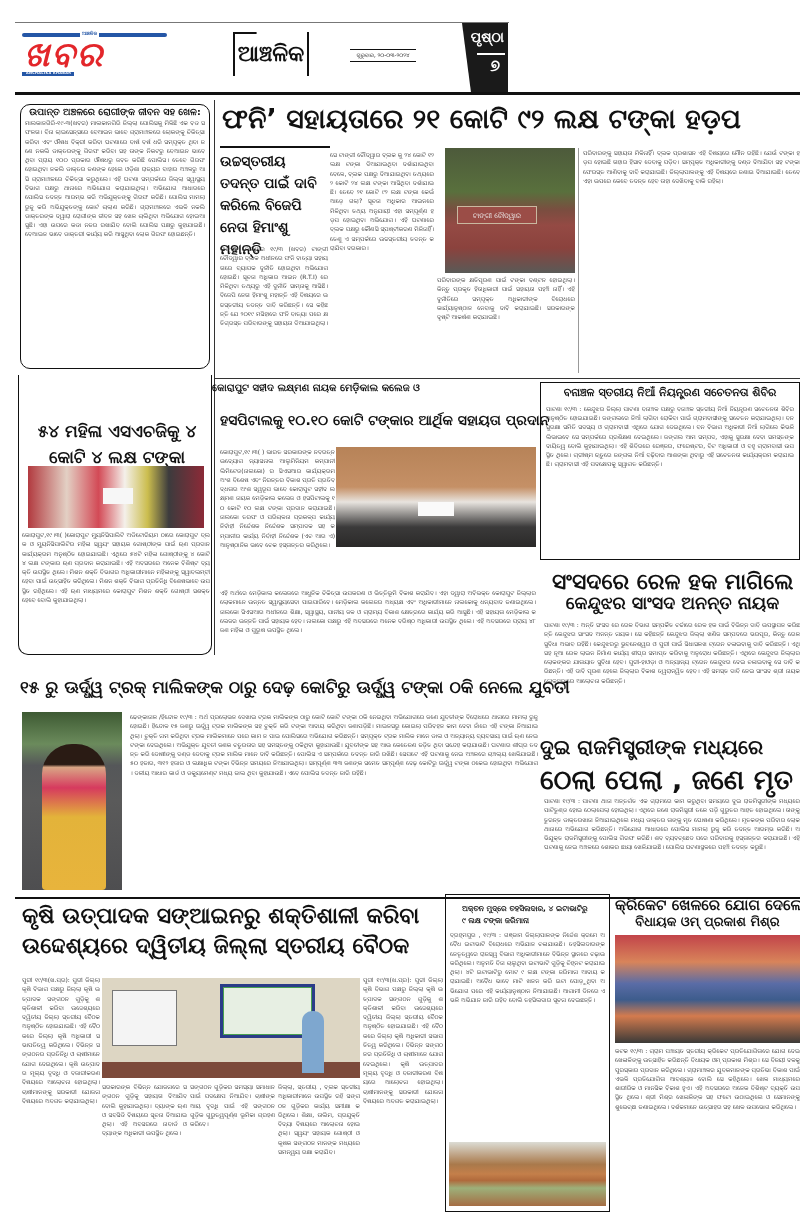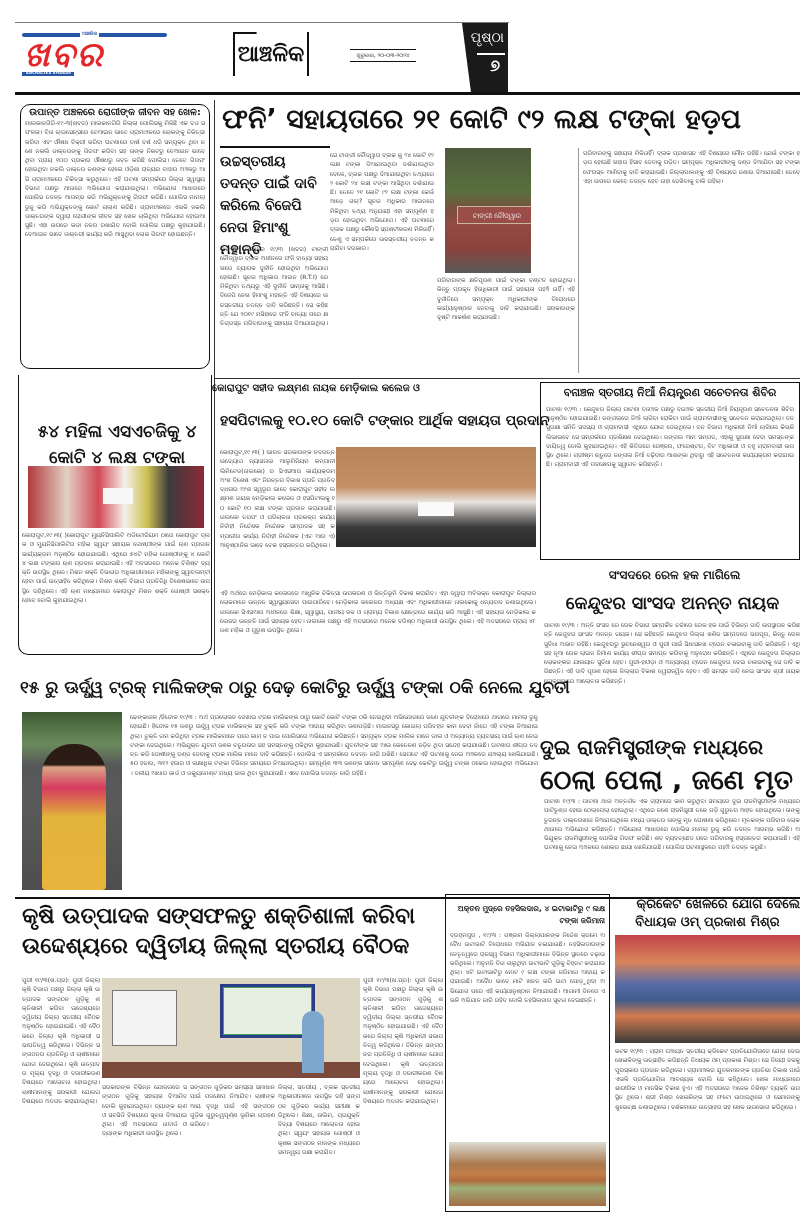--- a/index.html
+++ b/index.html
@@ -22,37 +22,37 @@
   <div style="position:absolute;left:4px;top:39px;font-size:3.5px;color:#fff;font-weight:bold;letter-spacing:0.3px">ANCHALIKA KHABAR</div>
 </div>
 <div class="abs" style="left:233px;top:32px;width:76px;height:44px;border-left:2px solid #111;border-right:2px solid #111;text-align:center">
   <div style="position:absolute;left:0;top:0;width:100%;height:0;border-top:2px solid #111;clip-path:inset(0 70% 0 0)"></div>
   <span style="font-size:22px;font-weight:bold;line-height:44px">ଆଞ୍ଚଳିକ</span>
 </div>
 <div class="abs" style="left:350px;top:49px;width:66px;border-top:1.5px solid #111;border-bottom:1.5px solid #111;padding:2px 0;font-size:5.5px;text-align:center">
   <span>ଗୁରୁବାର, ୨୦-୦୩-୨୦୨୪</span>
 </div>
 <div class="abs" style="left:462px;top:23px;width:46px;height:71px;background:#1a1a1a;clip-path:polygon(0 0,100% 0,100% 100%,20% 100%)">
-  <div style="position:absolute;right:4px;top:6px;color:#fff;font-weight:normal;font-size:14px">ପୃଷ୍ଠା</div>
+  <div style="position:absolute;right:4px;top:6px;color:#fff;font-weight:bold;font-size:14px">ପୃଷ୍ଠା</div>
   <div style="position:absolute;right:3px;top:30px;width:28px;height:1.5px;background:#fff"></div>
   <div style="position:absolute;right:8px;top:33px;color:#fff;font-weight:bold;font-size:16px">୭</div>
 </div>
 <div class="rule" style="left:15px;top:92px;width:790px;height:3px"></div>
 
 <div class="abs" style="left:20px;top:104px;width:190px;height:265px;border:1.5px solid #111;border-radius:10px;padding:2px 4px">
   <div class="hl" style="font-size:9.5px;text-align:center;font-weight:bold">ଉପାନ୍ତ ଅଞ୍ଚଳରେ ରୋଗୀଙ୍କ ଜୀବନ ସହ ଖେଳ:</div>
   <div class="txt" style="height:222px">ମାଲକାନଗିରି-୧୯-୩(ଖବର) ମାଲକାନଗିରି ଜିଲ୍ଲା ପୋଲିସକୁ ମିଳିଛି ଏକ ବଡ ସଫଳତା। ବିନା ଲାଇସେନ୍ସରେ ବେଆଇନ ଭାବେ ଗ୍ରାମାଞ୍ଚଳରେ ଲୋକଙ୍କୁ ଚିକିତ୍ସା କରିବା ଏବଂ ଔଷଧ ବିକ୍ରୀ କରିବା ଘଟଣାରେ ବାର୍ଷ ବର୍ଷ ଧରି ସମ୍ପୃକ୍ତ ଥିବା ଜଣେ ନକଲି ଡାକ୍ତରଙ୍କୁ ଗିରଫ କରିବା ସହ ତାଙ୍କ ନିକଟରୁ ବେଆଇନ ଭାବେ ଥିବା ପ୍ରାୟ ୧୦୦ ପ୍ରକାର ଔଷଧରୁ ଜବତ କରିଛି ପୋଲିସ। ତେବେ ଗିରଫ ହୋଇଥିବା ନକଲି ଡାକ୍ତର ଜଣଙ୍କ ହେଲେ ଓଡ଼ିଶା ରାଜ୍ୟର ବାହାର ଅଞ୍ଚଳରୁ ଆସି ଗ୍ରାମାଞ୍ଚଳରେ ଚିକିତ୍ସା କରୁଥିଲେ। ଏହି ଘଟଣା ସମ୍ପର୍କରେ ଜିଲ୍ଲା ସ୍ୱାସ୍ଥ୍ୟ ବିଭାଗ ପକ୍ଷରୁ ଥାନାରେ ଅଭିଯୋଗ କରାଯାଇଥିଲା। ଅଭିଯୋଗ ଆଧାରରେ ପୋଲିସ ତଦନ୍ତ ଆରମ୍ଭ କରି ଅଭିଯୁକ୍ତଙ୍କୁ ଗିରଫ କରିଛି। ପୋଲିସ ମାମଲା ରୁଜୁ କରି ଅଭିଯୁକ୍ତଙ୍କୁ କୋର୍ଟ ଚାଲାଣ କରିଛି। ଗ୍ରାମାଞ୍ଚଳରେ ଏଭଳି ନକଲି ଡାକ୍ତରଙ୍କ ଦ୍ୱାରା ରୋଗୀଙ୍କ ଜୀବନ ସହ ଖେଳ ଚାଲିଥିବା ଅଭିଯୋଗ ହୋଇଆସୁଛି। ଏହା ଉପରେ କଡା ନଜର ରଖାଯିବ ବୋଲି ପୋଲିସ ପକ୍ଷରୁ କୁହାଯାଇଛି। ବେଆଇନ ଭାବେ ଡାକ୍ତରୀ କାର୍ଯ୍ୟ କରି ଆସୁଥିବା ଲୋକ ଗିରଫ ହୋଇଛନ୍ତି।</div>
 </div>
 
 <div class="hl abs" style="left:222px;top:103px;width:580px;font-size:27px;white-space:nowrap">ଫନି’ ସହାୟତାରେ ୨୧ କୋଟି ୯୨ ଲକ୍ଷ ଟଙ୍କା ହଡ଼ପ</div>
 <div class="rule" style="left:220px;top:146px;width:110px;height:2px"></div>
 <div class="hl abs" style="left:220px;top:150px;width:108px;font-size:14px;line-height:22px">ଉଚ୍ଚସ୍ତରୀୟ ତଦନ୍ତ ପାଇଁ ଦାବି କରିଲେ ବିଜେପି ନେତା ହିମାଂଶୁ ମହାନ୍ତି</div>
 <div class="txt abs" style="left:220px;top:244px;width:108px;height:130px">ଟାଙ୍ଗୀ ଚୌଦ୍ୱାର ୧୯/୩ (ଖବର) ଟାଙ୍ଗୀ ଚୌଦ୍ୱାର ବ୍ଲକ ଅଧୀନରେ ଫନି ବାତ୍ୟା ସହାୟତାରେ ବ୍ୟାପକ ଦୁର୍ନୀତି ହୋଇଥିବା ଅଭିଯୋଗ ହୋଇଛି। ସୂଚନା ଅଧିକାର ଆଇନ (R.T.I) ରେ ମିଳିଥିବା ତଥ୍ୟରୁ ଏହି ଦୁର୍ନୀତି ସାମ୍ନାକୁ ଆସିଛି। ବିଜେପି ନେତା ହିମାଂଶୁ ମହାନ୍ତି ଏହି ବିଷୟରେ ଉଚ୍ଚସ୍ତରୀୟ ତଦନ୍ତ ଦାବି କରିଛନ୍ତି। ସେ କହିଛନ୍ତି ଯେ ୨୦୧୯ ମସିହାରେ ଫନି ବାତ୍ୟା ପରେ କ୍ଷତିଗ୍ରସ୍ତ ପରିବାରଙ୍କୁ ସହାୟତା ଦିଆଯାଇଥିଲା।</div>
 <div class="txt abs" style="left:330px;top:150px;width:104px;height:223px">ସେ ଟାଙ୍ଗୀ ଚୌଦ୍ୱାର ବ୍ଲକ କୁ ୨୪ କୋଟି ୧୨ ଲକ୍ଷ ଟଙ୍କା ଦିଆଯାଇଥିବା ଦର୍ଶାଯାଇଥିବା ବେଳେ, ବ୍ଲକ ପକ୍ଷରୁ ଦିଆଯାଇଥିବା ତଥ୍ୟରେ ୨ କୋଟି ୨୪ ଲକ୍ଷ ଟଙ୍କା ଆସିଥିବା ଦର୍ଶାଯାଇଛି। ତେବେ ୨୧ କୋଟି ୯୨ ଲକ୍ଷ ଟଙ୍କା କେଉଁ ଆଡ଼େ ଗଲା? ସୂଚନା ଅଧିକାର ଆଇନରେ ମିଳିଥିବା ତଥ୍ୟ ଅନୁଯାୟୀ ଏହା ସମ୍ପୂର୍ଣ୍ଣ ହଡ଼ପ ହୋଇଥିବା ଅଭିଯୋଗ। ଏହି ଘଟଣାରେ ବ୍ଲକ ପକ୍ଷରୁ କୌଣସି ସ୍ପଷ୍ଟୀକରଣ ମିଳିନାହିଁ। ତେଣୁ ଏ ସମ୍ପର୍କରେ ଉଚ୍ଚସ୍ତରୀୟ ତଦନ୍ତ କରାଯିବା ଦରକାର।</div>
-<div class="photo" style="left:445px;top:148px;width:86px;height:125px;background:linear-gradient(180deg,#4d5a3b 0%,#59703d 35%,#7b4d40 50%,#944a44 62%,#8b423d 80%,#595a57 100%)">
+<div class="photo" style="left:445px;top:148px;width:130px;height:125px;background:linear-gradient(180deg,#4d5a3b 0%,#59703d 35%,#7b4d40 50%,#944a44 62%,#8b423d 80%,#595a57 100%)">
   <div style="position:absolute;left:12px;top:58px;width:80px;height:18px;background:#9b4d47;border:1px solid #c9b8a0;font-size:7px;color:#eee;text-align:center;line-height:18px">ଟାଙ୍ଗୀ ଚୌଦ୍ୱାର</div>
 </div>
 <div class="txt abs" style="left:437px;top:275px;width:138px;height:100px">ପରିବାରଙ୍କ କ୍ଷତିପୂରଣ ପାଇଁ ଟଙ୍କା ବଣ୍ଟନ ହୋଇଥିଲା। କିନ୍ତୁ ପ୍ରକୃତ ହିତାଧିକାରୀ ପାଇଁ ସହାୟତା ପହଞ୍ଚି ନାହିଁ। ଏହି ଦୁର୍ନୀତିରେ ସମ୍ପୃକ୍ତ ଅଧିକାରୀଙ୍କ ବିରୋଧରେ କାର୍ଯ୍ୟାନୁଷ୍ଠାନ ନେବାକୁ ଦାବି କରାଯାଇଛି। ସରକାରଙ୍କ ଦୃଷ୍ଟି ଆକର୍ଷଣ କରାଯାଇଛି।</div>
 <div class="txt abs" style="left:578px;top:148px;width:222px;height:225px;border-left:1px solid #999;padding-left:4px">ପରିବାରଙ୍କୁ ସହାୟତା ମିଳିନାହିଁ। ବ୍ଲକ ପ୍ରଶାସନ ଏହି ବିଷୟରେ ମୌନ ରହିଛି। ଯେଉଁ ଟଙ୍କା ହଡ଼ପ ହୋଇଛି ତାହାର ହିସାବ ଦେବାକୁ ପଡ଼ିବ। ସମ୍ପୃକ୍ତ ଅଧିକାରୀଙ୍କୁ ଦଣ୍ଡ ଦିଆଯିବା ସହ ଟଙ୍କା ଫେରସ୍ତ ଆଣିବାକୁ ଦାବି କରାଯାଇଛି। ଜିଲ୍ଲାପାଳଙ୍କୁ ଏହି ବିଷୟରେ ଜଣାଇ ଦିଆଯାଇଛି। ତେବେ ଏହା ଉପରେ କେବେ ତଦନ୍ତ ହେବ ତାହା ଦେଖିବାକୁ ବାକି ରହିଲା।</div>
 
 <div class="rule" style="left:214px;top:100px;width:1px;height:555px;background:#333"></div>
 <div class="rule" style="left:215px;top:378px;width:585px;height:1px;background:#333"></div>
 
 <div class="hl abs" style="left:22px;top:418px;width:190px;font-size:17px;text-align:center;line-height:26px">୫୪ ମହିଳା ଏସଏଚଜିକୁ ୪ କୋଟି ୪ ଲକ୍ଷ ଟଙ୍କା ପ୍ରଦାନ</div>
 <div class="photo" style="left:28px;top:466px;width:176px;height:62px;background:linear-gradient(90deg,#b23a3f 0%,#e3d0c4 22%,#d34a56 40%,#f4f0ea 55%,#cbbd4e 68%,#3c3b3d 80%,#8c2a37 100%)">
@@ -67,54 +67,54 @@
 <div class="photo" style="left:336px;top:447px;width:200px;height:100px;background:linear-gradient(180deg,#b78358 0%,#c59066 40%,#e8e4df 55%,#3b3a3a 80%,#2a2928 100%)">
   <div style="position:absolute;left:82px;top:55px;width:36px;height:14px;background:#fafafa"></div>
 </div>
 <div class="txt abs" style="left:220px;top:588px;width:316px;height:60px">ଏହି ଅର୍ଥରେ ମେଡ଼ିକାଲ କଲେଜରେ ଆଧୁନିକ ଚିକିତ୍ସା ଉପକରଣ ଓ ଭିତ୍ତିଭୂମି ବିକାଶ କରାଯିବ। ଏହା ଦ୍ୱାରା ଅବିଭକ୍ତ କୋରାପୁଟ ଜିଲ୍ଲାର ଲୋକମାନେ ଉନ୍ନତ ସ୍ୱାସ୍ଥ୍ୟସେବା ପାଇପାରିବେ। ମେଡ଼ିକାଲ କଲେଜର ଅଧ୍ୟକ୍ଷ ଏବଂ ଅଧିକାରୀମାନେ ନାଲକୋକୁ ଧନ୍ୟବାଦ ଜଣାଇଥିଲେ। ନାଲକୋ ସିଏସଆର ଅଧୀନରେ ଶିକ୍ଷା, ସ୍ୱାସ୍ଥ୍ୟ, ପାନୀୟ ଜଳ ଓ ଗ୍ରାମ୍ୟ ବିକାଶ କ୍ଷେତ୍ରରେ କାର୍ଯ୍ୟ କରି ଆସୁଛି। ଏହି ସହାୟତା ମେଡ଼ିକାଲ କଲେଜର ଉନ୍ନତି ପାଇଁ ସହାୟକ ହେବ। ନାଲକୋ ପକ୍ଷରୁ ଏହି ଅବସରରେ ଅନେକ ବରିଷ୍ଠ ଅଧିକାରୀ ଉପସ୍ଥିତ ଥିଲେ। ଏହି ଅବସରରେ ପ୍ରାୟ ୪୮ ଜଣ ମହିଳା ଓ ପୁରୁଷ ଉପସ୍ଥିତ ଥିଲେ।</div>
 
 <div class="abs" style="left:540px;top:382px;width:260px;height:178px;border:1.5px solid #111">
   <div class="hl" style="font-size:11px;text-align:center;margin-top:4px;white-space:nowrap">ବନାଞ୍ଚଳ ସ୍ତରୀୟ ନିଆଁ ନିୟନ୍ତ୍ରଣ ସଚେତନତା ଶିବିର</div>
   <div class="txt" style="margin:4px 5px;height:150px">ପାଟଣା ୧୯/୩ : କେନ୍ଦୁଝର ଜିଲ୍ଲା ପାଟଣା ବନାଞ୍ଚଳ ପକ୍ଷରୁ ବନାଞ୍ଚଳ ସ୍ତରୀୟ ନିଆଁ ନିୟନ୍ତ୍ରଣ ସଚେତନତା ଶିବିର ଅନୁଷ୍ଠିତ ହୋଇଯାଇଛି। ଜଙ୍ଗଲରେ ନିଆଁ ଲାଗିବା ରୋକିବା ପାଇଁ ଗ୍ରାମବାସୀଙ୍କୁ ସଚେତନ କରାଯାଇଥିଲା। ବନ ସୁରକ୍ଷା ସମିତି ସଦସ୍ୟ ଓ ଗ୍ରାମବାସୀ ଏଥିରେ ଯୋଗ ଦେଇଥିଲେ। ବନ ବିଭାଗ ଅଧିକାରୀ ନିଆଁ ଲାଗିଲେ କିଭଳି ଲିଭାଇବେ ସେ ସମ୍ପର୍କରେ ପ୍ରଶିକ୍ଷଣ ଦେଇଥିଲେ। ଜଙ୍ଗଲ ଆମ ସମ୍ପଦ, ଏହାକୁ ସୁରକ୍ଷା ଦେବା ସମସ୍ତଙ୍କ ଦାୟିତ୍ୱ ବୋଲି କୁହାଯାଇଥିଲା। ଏହି ଶିବିରରେ ରେଞ୍ଜର, ଫରେଷ୍ଟର, ବିଟ ଅଧିକାରୀ ଓ ବହୁ ଗ୍ରାମବାସୀ ଉପସ୍ଥିତ ଥିଲେ। ଗ୍ରୀଷ୍ମ ଋତୁରେ ଜଙ୍ଗଲ ନିଆଁ ବଢ଼ିବାର ଆଶଙ୍କା ଥିବାରୁ ଏହି ସଚେତନତା କାର୍ଯ୍ୟକ୍ରମ କରାଯାଇଛି। ଗ୍ରାମବାସୀ ଏହି ପଦକ୍ଷେପକୁ ସ୍ୱାଗତ କରିଛନ୍ତି।</div>
 </div>
 
-<div class="hl abs" style="left:552px;top:569px;width:245px;font-size:12px;text-align:center;white-space:nowrap">ସଂସଦରେ ରେଳ ହକ ମାଗିଲେ</div>
+<div class="hl abs" style="left:552px;top:569px;width:245px;font-size:22px;text-align:left;white-space:nowrap">ସଂସଦରେ ରେଳ ହକ ମାଗିଲେ</div>
 <div class="hl abs" style="left:545px;top:593px;width:255px;font-size:17.5px;text-align:center;white-space:nowrap">କେନ୍ଦୁଝର ସାଂସଦ ଅନନ୍ତ ନାୟକ</div>
 <div class="txt abs" style="left:544px;top:620px;width:256px;height:100px">ପାଟଣା ୧୯/୩ : ଅନ୍ତି ସଂସଦ ରେ ରେଳ ବିଭାଗ ସମ୍ପର୍କିତ ଚର୍ଚ୍ଚାରେ ରେଳ ହକ ପାଇଁ ବିଭିନ୍ନ ଦାବି ଉପସ୍ଥାପନ କରିଛନ୍ତି କେନ୍ଦୁଝର ସାଂସଦ ଅନନ୍ତ ନାୟକ। ସେ କହିଛନ୍ତି କେନ୍ଦୁଝର ଜିଲ୍ଲା ଖଣିଜ ସମ୍ପଦରେ ଭରପୂର, କିନ୍ତୁ ରେଳ ସୁବିଧା ଅଭାବ ରହିଛି। କେନ୍ଦୁଝରରୁ ଭୁବନେଶ୍ୱର ଓ ପୁରୀ ପାଇଁ ସିଧାସଳଖ ଟ୍ରେନ ଚଳାଇବାକୁ ଦାବି କରିଛନ୍ତି। ଏଥି ସହ ନୂଆ ରେଳ ଲାଇନ ନିର୍ମାଣ କାର୍ଯ୍ୟ ଶୀଘ୍ର ସମାପ୍ତ କରିବାକୁ ଅନୁରୋଧ କରିଛନ୍ତି। ଏଥିରେ କେନ୍ଦୁଝର ଜିଲ୍ଲାର ଲୋକଙ୍କର ଯାତାୟାତ ସୁବିଧା ହେବ। ପୁରୀ-ହାଓଡ଼ା ଓ ଅନ୍ୟାନ୍ୟ ଟ୍ରେନ କେନ୍ଦୁଝର ଦେଇ ଚଳାଇବାକୁ ସେ ଦାବି କରିଛନ୍ତି। ଏହି ଦାବି ପୂରଣ ହେଲେ ଜିଲ୍ଲାର ବିକାଶ ତ୍ୱରାନ୍ୱିତ ହେବ। ଏହି ସମସ୍ତ ଦାବି ନେଇ ସାଂସଦ ଶ୍ରୀ ନାୟକ ଲୋକସଭାରେ ଆଲୋଚନା କରିଛନ୍ତି।</div>
 
 <div class="hl abs" style="left:20px;top:678px;width:520px;font-size:17px;white-space:nowrap">୧୫ ରୁ ଊର୍ଦ୍ଧ୍ୱ ଟ୍ରକ୍ ମାଲିକଙ୍କ ଠାରୁ ଦେଢ଼ କୋଟିରୁ ଊର୍ଦ୍ଧ୍ୱ ଟଙ୍କା ଠକି ନେଲେ ଯୁବତୀ</div>
 <div class="photo" style="left:22px;top:712px;width:100px;height:178px;background:linear-gradient(180deg,#3e5a33 0%,#6b8b5c 18%,#555759 30%,#5a5a5a 50%,#4e4e50 100%)">
   <div style="position:absolute;left:20px;top:32px;width:64px;height:146px;background:linear-gradient(180deg,#2a1b14 0%,#2a1b14 14%,#d9a585 16%,#d63a5e 30%,#e3b33a 50%,#e8b43c 100%);border-radius:30px 30px 4px 4px"></div>
 </div>
 <div class="txt abs" style="left:130px;top:712px;width:408px;height:178px">ଢେଙ୍କାନାଳ /ହିନ୍ଦୋଳ ୧୯/୩ : ଅର୍ଥ ପ୍ରଲୋଭନ ଦେଖାଇ ଟ୍ରକ ମାଲିକଙ୍କ ଠାରୁ କୋଟି କୋଟି ଟଙ୍କା ଠକି ନେଇଥିବା ଅଭିଯୋଗରେ ଜଣେ ଯୁବତୀଙ୍କ ବିରୋଧରେ ଥାନାରେ ମାମଲା ରୁଜୁ ହୋଇଛି। ହିନ୍ଦୋଳ ୧୫ ଜଣରୁ ଊର୍ଦ୍ଧ୍ୱ ଟ୍ରକ ମାଲିକଙ୍କ ସହ ଚୁକ୍ତି କରି ଟଙ୍କା ଆଦାୟ କରିଥିବା ଜଣାପଡ଼ିଛି। ମାଇନସରୁ କୋଇଲା ପରିବହନ କାମ ଦେବା ନାଁରେ ଏହି ଟଙ୍କା ନିଆଯାଇଥିଲା। ଚୁକ୍ତି ନାମ କରିଥିବା ଟ୍ରକ ମାଲିକମାନେ ପରେ କାମ ନ ପାଇ ପୋଲିସରେ ଅଭିଯୋଗ କରିଛନ୍ତି। ସମ୍ପୃକ୍ତ ଟ୍ରକ ମାଲିକ ମାନେ ଡାଲ ଓ ଅନ୍ୟାନ୍ୟ ବ୍ୟବସାୟ ପାଇଁ ଋଣ ନେଇ ଟଙ୍କା ଦେଇଥିଲେ। ଅଭିଯୁକ୍ତ ଯୁବତୀ ଜଣକ ଚତୁରତାର ସହ ସମସ୍ତଙ୍କୁ ଠକିଥିବା କୁହାଯାଉଛି। ଯୁବତୀଙ୍କ ସହ ଆଉ କେତେଜଣ ଜଡ଼ିତ ଥିବା ସନ୍ଦେହ କରାଯାଉଛି। ଘଟଣାର ଶୀଘ୍ର ତଦନ୍ତ କରି ଦୋଷୀଙ୍କୁ ଦଣ୍ଡ ଦେବାକୁ ଟ୍ରକ ମାଲିକ ମାନେ ଦାବି କରିଛନ୍ତି। ପୋଲିସ ଏ ସମ୍ପର୍କରେ ତଦନ୍ତ ଜାରି ରଖିଛି। ସେପଟେ ଏହି ଘଟଣାକୁ ନେଇ ଅଞ୍ଚଳରେ ଚାଞ୍ଚଲ୍ୟ ଖେଳିଯାଇଛି। ୫୦ ହଜାର, ୩୧୨ ହଜାର ଓ ଲକ୍ଷାଧିକ ଟଙ୍କା ବିଭିନ୍ନ ସମୟରେ ନିଆଯାଇଥିଲା। ସମ୍ପୂର୍ଣ୍ଣ ୩୩ ଜଣଙ୍କ ସମେତ ସମ୍ପୂର୍ଣ୍ଣ ଦେଢ଼ କୋଟିରୁ ଊର୍ଦ୍ଧ୍ୱ ଟଙ୍କା ଠକେଇ ହୋଇଥିବା ଅଭିଯୋଗ। ଦଳୀୟ ଆଧାର କାର୍ଡ ଓ ଡକ୍ୟୁମେଣ୍ଟ ମଧ୍ୟ ଜାଲ ଥିବା କୁହାଯାଉଛି। ଏବେ ପୋଲିସ ତଦନ୍ତ ଜାରି ରହିଛି।</div>
 
 <div class="hl abs" style="left:540px;top:736px;width:260px;font-size:20px;white-space:nowrap">ଦୁଇ ରାଜମିସ୍ତ୍ରୀଙ୍କ ମଧ୍ୟରେ</div>
 <div class="hl abs" style="left:540px;top:764px;width:260px;font-size:27px;text-align:left;white-space:nowrap">ଠେଲା ପେଲା , ଜଣେ ମୃତ</div>
 <div class="txt abs" style="left:544px;top:796px;width:256px;height:94px">ପାଟଣା ୧୯/୩ : ପାଟଣା ଥାନା ଅନ୍ତର୍ଗତ ଏକ ଗ୍ରାମରେ କାମ କରୁଥିବା ସମୟରେ ଦୁଇ ରାଜମିସ୍ତ୍ରୀଙ୍କ ମଧ୍ୟରେ ପାଟିତୁଣ୍ଡ ହୋଇ ଠେଲାପେଲା ହୋଇଥିଲା। ଏଥିରେ ଜଣେ ରାଜମିସ୍ତ୍ରୀ ତଳେ ପଡ଼ି ଗୁରୁତର ଆହତ ହୋଇଥିଲେ। ତାଙ୍କୁ ତୁରନ୍ତ ଡାକ୍ତରଖାନା ନିଆଯାଇଥିଲେ ମଧ୍ୟ ଡାକ୍ତର ତାଙ୍କୁ ମୃତ ଘୋଷଣା କରିଥିଲେ। ମୃତକଙ୍କ ପରିବାର ଲୋକ ଥାନାରେ ଅଭିଯୋଗ କରିଛନ୍ତି। ଅଭିଯୋଗ ଆଧାରରେ ପୋଲିସ ମାମଲା ରୁଜୁ କରି ତଦନ୍ତ ଆରମ୍ଭ କରିଛି। ଅଭିଯୁକ୍ତ ରାଜମିସ୍ତ୍ରୀଙ୍କୁ ପୋଲିସ ଗିରଫ କରିଛି। ଶବ ବ୍ୟବଚ୍ଛେଦ ପରେ ପରିବାରକୁ ହସ୍ତାନ୍ତର କରାଯାଇଛି। ଏହି ଘଟଣାକୁ ନେଇ ଅଞ୍ଚଳରେ ଶୋକର ଛାୟା ଖେଳିଯାଇଛି। ପୋଲିସ ଘଟଣାସ୍ଥଳରେ ପହଞ୍ଚି ତଦନ୍ତ କରୁଛି।</div>
 
 <div class="rule" style="left:15px;top:897px;width:785px;height:2px"></div>
 
-<div class="hl abs" style="left:22px;top:903px;width:440px;font-size:22px;white-space:nowrap">କୃଷି ଉତ୍ପାଦକ ସଙ୍ସଫଳତୁ ଶକ୍ତିଶାଳୀ କରିବା</div>
+<div class="hl abs" style="left:22px;top:903px;width:440px;font-size:22px;white-space:nowrap">କୃଷି ଉତ୍ପାଦକ ସଙ୍ଆଇନରୁ ଶକ୍ତିଶାଳୀ କରିବା</div>
 <div class="hl abs" style="left:22px;top:933px;width:440px;font-size:22px;white-space:nowrap">ଉଦ୍ଦେଶ୍ୟରେ ଦ୍ୱିତୀୟ ଜିଲ୍ଲା ସ୍ତରୀୟ ବୈଠକ</div>
 <div class="txt abs" style="left:22px;top:975px;width:78px;height:235px">ପୁରୀ ୧୯/୩(ଖ.ପ୍ର): ପୁରୀ ଜିଲ୍ଲା କୃଷି ବିଭାଗ ପକ୍ଷରୁ ଜିଲ୍ଲା କୃଷି ଉତ୍ପାଦକ ସଙ୍ଗଠନ ଗୁଡ଼ିକୁ ଶକ୍ତିଶାଳୀ କରିବା ଉଦ୍ଦେଶ୍ୟରେ ଦ୍ୱିତୀୟ ଜିଲ୍ଲା ସ୍ତରୀୟ ବୈଠକ ଅନୁଷ୍ଠିତ ହୋଇଯାଇଛି। ଏହି ବୈଠକରେ ଜିଲ୍ଲା କୃଷି ଅଧିକାରୀ ସଭାପତିତ୍ୱ କରିଥିଲେ। ବିଭିନ୍ନ ସଙ୍ଗଠନର ପ୍ରତିନିଧି ଓ ଚାଷୀମାନେ ଯୋଗ ଦେଇଥିଲେ। କୃଷି ଉତ୍ପାଦର ମୂଲ୍ୟ ବୃଦ୍ଧି ଓ ବଜାରୀକରଣ ବିଷୟରେ ଆଲୋଚନା ହୋଇଥିଲା। ଚାଷୀମାନଙ୍କୁ ସରକାରୀ ଯୋଜନା ବିଷୟରେ ଅବଗତ କରାଯାଇଥିଲା।</div>
 <div class="photo" style="left:102px;top:978px;width:258px;height:100px;background:#ddd6c3">
   <div style="position:absolute;left:10px;top:12px;width:65px;height:56px;background:#f4f4f4;border:1px solid #777"></div>
   <div style="position:absolute;left:118px;top:6px;width:95px;height:54px;background:#2b3c88;border:3px solid #2b3c88">
     <div style="width:100%;height:100%;background:#e7efe3;border:1px solid #49a050"></div>
   </div>
   <div style="position:absolute;left:0;top:84px;width:100%;height:16px;background:#7c4a3b"></div>
   <div style="position:absolute;left:200px;top:33px;width:22px;height:62px;background:#7ea7cf;border-radius:10px 10px 0 0"></div>
 </div>
 <div class="txt abs" style="left:102px;top:1082px;width:85px;height:130px">ସରକାରଙ୍କ ବିଭିନ୍ନ ଯୋଜନାରେ ସଙ୍ଗଠନ ଗୁଡ଼ିକୁ ସହାୟତା ଦିଆଯିବ ବୋଲି କୁହାଯାଇଥିଲା। ବ୍ୟାଙ୍କ ଋଣ ଓ ସବସିଡି ବିଷୟରେ ସୂଚନା ଦିଆଯାଇଥିଲା। ଏହି ଅବସରରେ ନାବାର୍ଡ ଓ ବ୍ୟାଙ୍କ ଅଧିକାରୀ ଉପସ୍ଥିତ ଥିଲେ।</div>
 <div class="txt abs" style="left:190px;top:1082px;width:85px;height:130px">ସଙ୍ଗଠନ ଗୁଡ଼ିକର ସମସ୍ୟା ସମାଧାନ ପାଇଁ ପଦକ୍ଷେପ ନିଆଯିବ। ଚାଷୀଙ୍କ ଆୟ ବୃଦ୍ଧି ପାଇଁ ଏହି ସଙ୍ଗଠନ ଗୁଡ଼ିକ ଗୁରୁତ୍ୱପୂର୍ଣ୍ଣ ଭୂମିକା ଗ୍ରହଣ କରିବେ।</div>
 <div class="txt abs" style="left:278px;top:1082px;width:82px;height:130px">ଜିଲ୍ଲା, ସ୍ତରୀୟ , ବ୍ଲକ ସ୍ତରୀୟ ଅଧିକାରୀମାନେ ଉପସ୍ଥିତ ରହି ସଙ୍ଗଠନ ଗୁଡ଼ିକର କାର୍ଯ୍ୟ ସମୀକ୍ଷା କରିଥିଲେ। ଶିକ୍ଷା, ତାଲିମ, ପ୍ରଯୁକ୍ତି ବିଦ୍ୟା ବିଷୟରେ ଆଲୋଚନା ହୋଇଥିଲା। ସ୍ୱୟଂ ସହାୟକ ଗୋଷ୍ଠୀ ଓ କୃଷକ ସଙ୍ଗଠନ ମାନଙ୍କ ମଧ୍ୟରେ ସମନ୍ୱୟ ରକ୍ଷା କରାଯିବ।</div>
 <div class="txt abs" style="left:363px;top:975px;width:80px;height:235px">ପୁରୀ ୧୯/୩(ଖ.ପ୍ର): ପୁରୀ ଜିଲ୍ଲା କୃଷି ବିଭାଗ ପକ୍ଷରୁ ଜିଲ୍ଲା କୃଷି ଉତ୍ପାଦକ ସଙ୍ଗଠନ ଗୁଡ଼ିକୁ ଶକ୍ତିଶାଳୀ କରିବା ଉଦ୍ଦେଶ୍ୟରେ ଦ୍ୱିତୀୟ ଜିଲ୍ଲା ସ୍ତରୀୟ ବୈଠକ ଅନୁଷ୍ଠିତ ହୋଇଯାଇଛି। ଏହି ବୈଠକରେ ଜିଲ୍ଲା କୃଷି ଅଧିକାରୀ ସଭାପତିତ୍ୱ କରିଥିଲେ। ବିଭିନ୍ନ ସଙ୍ଗଠନର ପ୍ରତିନିଧି ଓ ଚାଷୀମାନେ ଯୋଗ ଦେଇଥିଲେ। କୃଷି ଉତ୍ପାଦର ମୂଲ୍ୟ ବୃଦ୍ଧି ଓ ବଜାରୀକରଣ ବିଷୟରେ ଆଲୋଚନା ହୋଇଥିଲା। ଚାଷୀମାନଙ୍କୁ ସରକାରୀ ଯୋଜନା ବିଷୟରେ ଅବଗତ କରାଯାଇଥିଲା।</div>
 
 <div class="abs" style="left:445px;top:894px;width:165px;height:318px;border:1.5px solid #111">
-  <div class="hl" style="font-size:7.5px;text-align:right;margin:8px 4px 3px;line-height:12px;font-weight:bold">ଅକ୍ତନ ମୁଦ୍ରେ ତହସିଲଦାର, ୪ ଇଟାଭାଟିରୁ ୯ ଲକ୍ଷ ଟଙ୍କା ଜରିମାନା</div>
+  <div class="hl" style="font-size:7.5px;text-align:left;margin:8px 16px 3px;line-height:12px;font-weight:bold">ଅକ୍ତନ ମୁଦ୍ରେ ତହସିଲଦାର, ୪ ଇଟାଭାଟିରୁ ୯ ଲକ୍ଷ ଟଙ୍କା ଜରିମାନା</div>
   <div class="txt" style="margin:0 4px;height:205px">ବ୍ରହ୍ମପୁର , ୧୯/୩ : ଗଞ୍ଜାମ ଜିଲ୍ଲାପାଳଙ୍କ ନିର୍ଦ୍ଦେଶ କ୍ରମେ ଅବୈଧ ଇଟାଭାଟି ବିରୋଧରେ ଅଭିଯାନ ଚଳାଯାଉଛି। ତହସିଲଦାରଙ୍କ ନେତୃତ୍ୱରେ ରାଜସ୍ୱ ବିଭାଗ ଅଧିକାରୀମାନେ ବିଭିନ୍ନ ସ୍ଥାନରେ ଚଢ଼ାଉ କରିଥିଲେ। ଅନୁମତି ବିନା ଚାଲୁଥିବା ଇଟାଭାଟି ଗୁଡ଼ିକୁ ଚିହ୍ନଟ କରାଯାଇଥିଲା। ୪ଟି ଇଟାଭାଟିରୁ ମୋଟ ୯ ଲକ୍ଷ ଟଙ୍କା ଜରିମାନା ଆଦାୟ କରାଯାଇଛି। ଅବୈଧ ଭାବେ ମାଟି ଖନନ କରି ଇଟା ପୋଡ଼ୁଥିବା ଅଭିଯୋଗ ପରେ ଏହି କାର୍ଯ୍ୟାନୁଷ୍ଠାନ ନିଆଯାଇଛି। ଆଗାମୀ ଦିନରେ ଏଭଳି ଅଭିଯାନ ଜାରି ରହିବ ବୋଲି ତହସିଲଦାର ସୂଚନା ଦେଇଛନ୍ତି।</div>
   <div class="photo" style="left:3px;top:247px;width:157px;height:64px;background:linear-gradient(180deg,#dcdcd4 0%,#a9794b 35%,#c47f4a 50%,#b06a3c 60%,#9db07a 72%,#a56d43 100%)"></div>
 </div>
 
-<div class="hl abs" style="left:615px;top:897px;width:185px;font-size:13px;text-align:right;white-space:nowrap">କ୍ରିକେଟ ଖେଳରେ ଯୋଗ ଦେଲେ</div>
+<div class="hl abs" style="left:615px;top:897px;width:185px;font-size:15px;text-align:center;white-space:nowrap">କ୍ରିକେଟ ଖେଳରେ ଯୋଗ ଦେଲେ</div>
 <div class="hl abs" style="left:615px;top:915px;width:185px;font-size:13px;text-align:center;white-space:nowrap">ବିଧାୟକ ଓମ୍ ପ୍ରକାଶ ମିଶ୍ର</div>
 <div class="photo" style="left:615px;top:935px;width:185px;height:108px;background:linear-gradient(180deg,#c2444a 0%,#d8845a 25%,#5a6ca6 45%,#3d5c8c 60%,#d47b4e 75%,#3b3a38 100%)"></div>
 <div class="txt abs" style="left:615px;top:1046px;width:185px;height:160px">କଟକ ୧୯/୩ : ଗ୍ରାମ ପଞ୍ଚାୟତ ସ୍ତରୀୟ କ୍ରିକେଟ ପ୍ରତିଯୋଗିତାରେ ଯୋଗ ଦେଇ ଖେଳାଳିଙ୍କୁ ଉତ୍ସାହିତ କରିଛନ୍ତି ବିଧାୟକ ଓମ୍ ପ୍ରକାଶ ମିଶ୍ର। ସେ ବିଜୟୀ ଦଳକୁ ପୁରସ୍କାର ପ୍ରଦାନ କରିଥିଲେ। ଗ୍ରାମାଞ୍ଚଳର ଯୁବକମାନଙ୍କ ପ୍ରତିଭା ବିକାଶ ପାଇଁ ଏଭଳି ପ୍ରତିଯୋଗିତା ଆବଶ୍ୟକ ବୋଲି ସେ କହିଥିଲେ। ଖେଳ ମାଧ୍ୟମରେ ଶାରୀରିକ ଓ ମାନସିକ ବିକାଶ ହୁଏ। ଏହି ଅବସରରେ ଅନେକ ବିଶିଷ୍ଟ ବ୍ୟକ୍ତି ଉପସ୍ଥିତ ଥିଲେ। ଶ୍ରୀ ମିଶ୍ର ଖେଳାଳିଙ୍କ ସହ ଫଟୋ ଉଠାଇଥିଲେ ଓ ସେମାନଙ୍କୁ ଶୁଭେଚ୍ଛା ଜଣାଇଥିଲେ। ଦର୍ଶକମାନେ ଉତ୍ସାହର ସହ ଖେଳ ଉପଭୋଗ କରିଥିଲେ।</div>
 
 </body></html>

